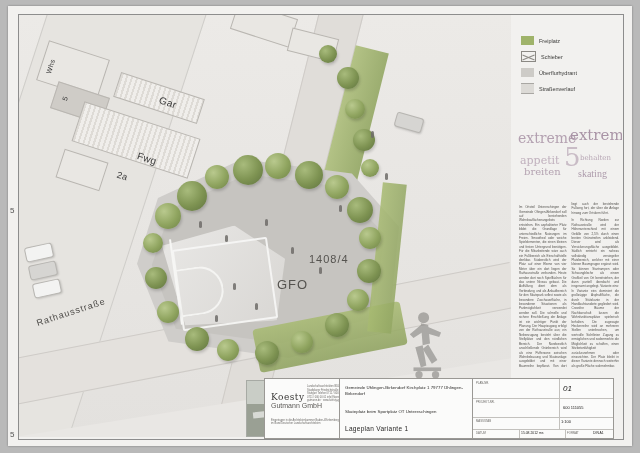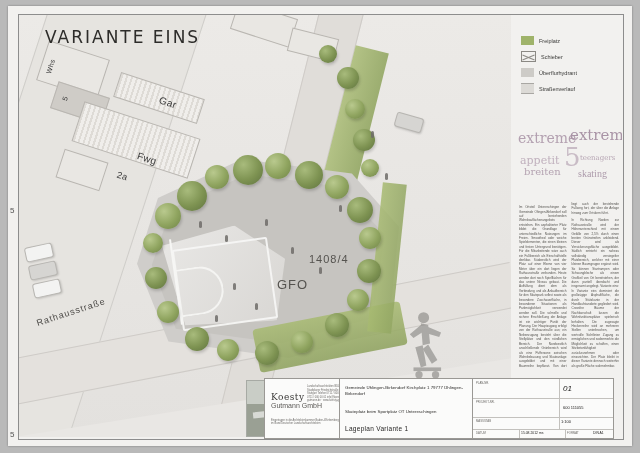--- a/index.html
+++ b/index.html
@@ -215,21 +215,20 @@
     <div class="fig" style="left:246px;top:204px;"></div>
     <div class="fig" style="left:272px;top:232px;"></div>
     <div class="fig" style="left:214px;top:268px;"></div>
     <div class="fig" style="left:236px;top:288px;"></div>
     <div class="fig" style="left:196px;top:300px;"></div>
     <div class="fig" style="left:300px;top:252px;"></div>
     <div class="fig" style="left:320px;top:190px;"></div>
     <div class="fig" style="left:352px;top:116px;"></div>
     <div class="fig" style="left:366px;top:158px;"></div>
 
-    <div class="title">VARIANTE EINS</div>
 
     <div class="lbl" style="left:24px;top:48px;transform:rotate(-72deg);">Whs</div>
     <div class="lbl" style="left:44px;top:80px;transform:rotate(-72deg);">5</div>
     <div class="lbl" style="left:140px;top:82px;transform:rotate(18deg);font-size:10px;">Gar</div>
     <div class="lbl" style="left:118px;top:138px;transform:rotate(18deg);font-size:10px;">Fwg</div>
     <div class="lbl" style="left:98px;top:156px;transform:rotate(18deg);font-size:9px;">2a</div>
 
     <div class="lbl street" style="left:16px;top:292px;transform:rotate(-18deg);">Rathausstraße</div>
 
     <div class="lbl big" style="left:290px;top:238px;">1408/4</div>
@@ -267,21 +266,21 @@
       <i class="sw line"></i>
       <span>Straßenverlauf</span>
     </div>
   </div>
 
   <div class="logoart">
     <div class="w" style="left:0;top:12px;font-size:14px;color:#b3a0b0;">extreme</div>
     <div class="w" style="left:52px;top:8px;font-size:15px;color:#a994a6;">extreme</div>
     <div class="w" style="left:2px;top:36px;font-size:11px;color:#c0b0bd;">appetit</div>
     <div class="w" style="left:6px;top:48px;font-size:10px;color:#b5a4b2;">breiten</div>
-    <div class="w" style="left:62px;top:36px;font-size:7px;color:#b8a7b5;">teenagers</div>
+    <div class="w" style="left:62px;top:36px;font-size:7px;color:#b8a7b5;">behalten</div>
     <div class="w" style="left:60px;top:50px;font-size:10px;color:#ad9bab;font-family:Liberation Serif, serif;">skating</div>
     <div class="w" style="left:46px;top:24px;font-size:26px;color:#c9bcc6;">5</div>
   </div>
 
   <div class="desc">
     <p>Im Ortsteil Untereschingen der Gemeinde Ofingen-Birkendorf soll auf bestehenden Wohnbauflächenangebots entstehen. Ein asphaltierter Platz bildet die Grundlage für unterschiedliche Nutzungen im Freien. Smoothed oder weiche Spielelementen, die einen kleinen und festen Untergrund benötigen. Für die Mitarbeitende wäre auch ein Fußbereich als Einschaffstelle denkbar. Südwestlich wird der Platz auf einer Ebene von vier Meter über ein dort liegen der Rathausstraße verbunden. Heute werden dort noch Spielflächen für das untere Niveau gebaut. Die Auffüllung dient dem als Verbindung und als Anlaufbereich für den Skatepark selbst sowie als besondere Zuschauerfläche, in besonderen Situationen als Parkmöglichkeit verwendet werden soll. Die schnelle und sichere Erschließung der Anlage ist ein wichtiger Punkt der Planung. Der Hauptzugang erfolgt von der Rathausstraße aus; ein Nebenzugang besteht über die Stellplätze und den nördlichen Bereich. Der Nordwestlich anschließende Grünbereich wird als eine Pufferzone zwischen Wohnbebauung und Skateanlage ausgebildet und mit einer Baumreihe bepflanzt. Von dort liegt auch der bestehende Fußweg fort, der über die Anlage hinweg zum Ortskern führt.</p>
     <p>In Richtung Norden zur Rathausstraße wird der Höhenunterschied mit einem Gefälle von 2,5% durch einen breiten Grünstreifen ankleidend. Dieser wird als Versickerungsfläche ausgebildet. Südlich entsteht ein nahezu vollständig versiegelter Platzbereich, welcher mit einer kleinen Baumgruppe ergänzt wird. So können Startrampen oder Schwungbleche als einem Großteil von Ort bereitstehen, der dann partiell überdacht und insgesamt angelegt. Variante eins: In Variante eins dominiert die großzügige Asphaltfläche, die durch Stützkante in der Handlaufstandorte gegliedert wird. Crossfire Bäume der Nachbarschaft lassen die Wohnfunktionsplätze spielerisch behalten. Die zugesagte Heckenreihe wird an mehreren Stellen unterbrochen, um wertvolle Sichtlinien Zugang zu ermöglichen und sodenmerkte die Möglichkeit zu schaffen, einen Sitzbetonfähigkeit zurückzunehmen oder einzurichten. Der Platz bleibt in dieser Variante dennoch weiterhin als große Fläche wahrnehmbar.</p>
   </div>
 
   <div class="photos">

